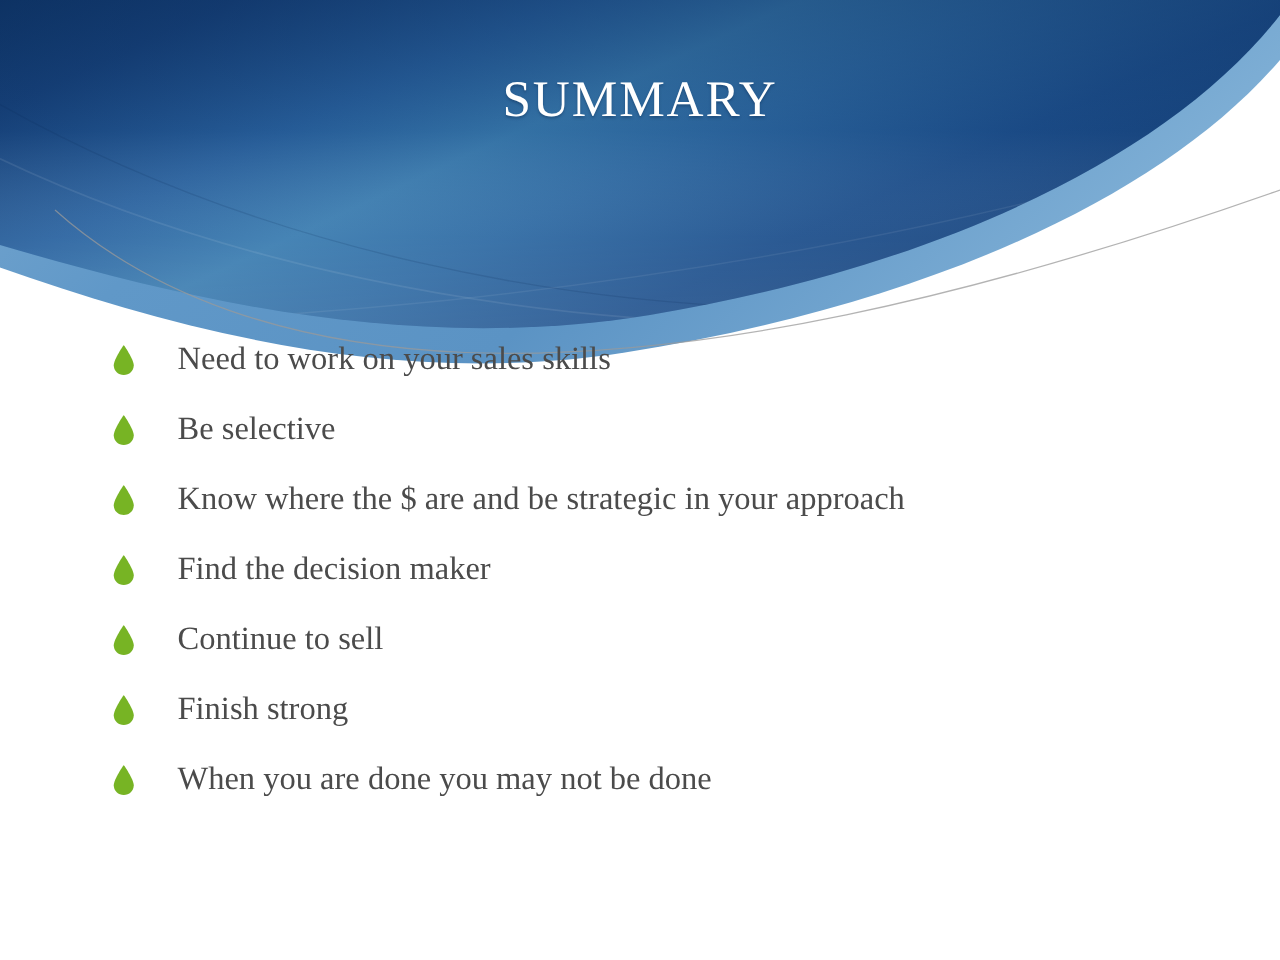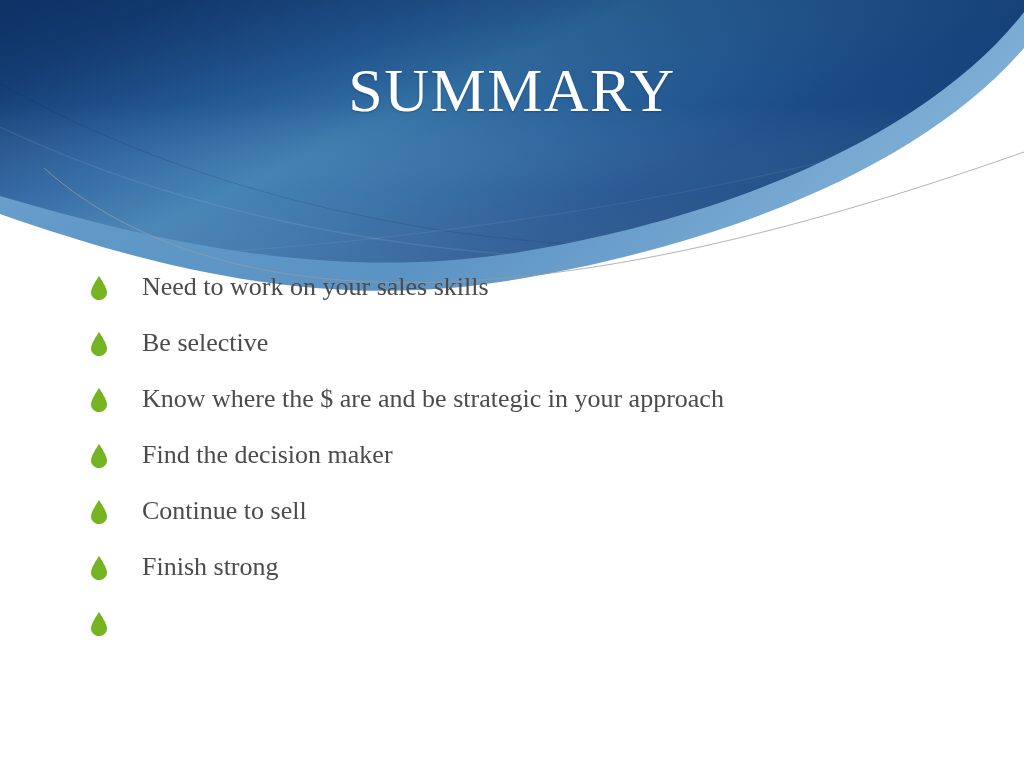--- a/index.html
+++ b/index.html
@@ -36,21 +36,21 @@
 
   
   #slide-title {
     position: absolute;
     left: 0;
     top: 58px;
     width: 1024px;
     text-align: center;
     color: #ffffff;
     font-family: "Liberation Serif", "DejaVu Serif", serif;
-    font-size: 62px;
+    font-size: 41px;
     font-weight: normal;
     letter-spacing: 1.5px;
     line-height: 1.05;
     margin: 0;
     z-index: 5;
     text-shadow: 0 1px 2px rgba(8, 34, 70, 0.35);
   }
 
   
   #bullet-list {
@@ -215,17 +215,18 @@
       </span>
       <span class="bullet-text">Finish strong</span>
     </li>
 
     <li class="bullet-row">
       <span class="bullet-marker">
         <svg viewBox="0 0 22 26" xmlns="http://www.w3.org/2000/svg">
           <path d="M11 1 C 11 1, 3 12.5, 3 17.2 C 3 21.8, 6.6 25, 11 25 C 15.4 25, 19 21.8, 19 17.2 C 19 12.5, 11 1, 11 1 Z" fill="#77b424"></path>
         </svg>
       </span>
+      <span class="bullet-text">When you are done you may not be done</span>
     </li>
 
   </ul>
 
 </div>
 
 </body></html>

